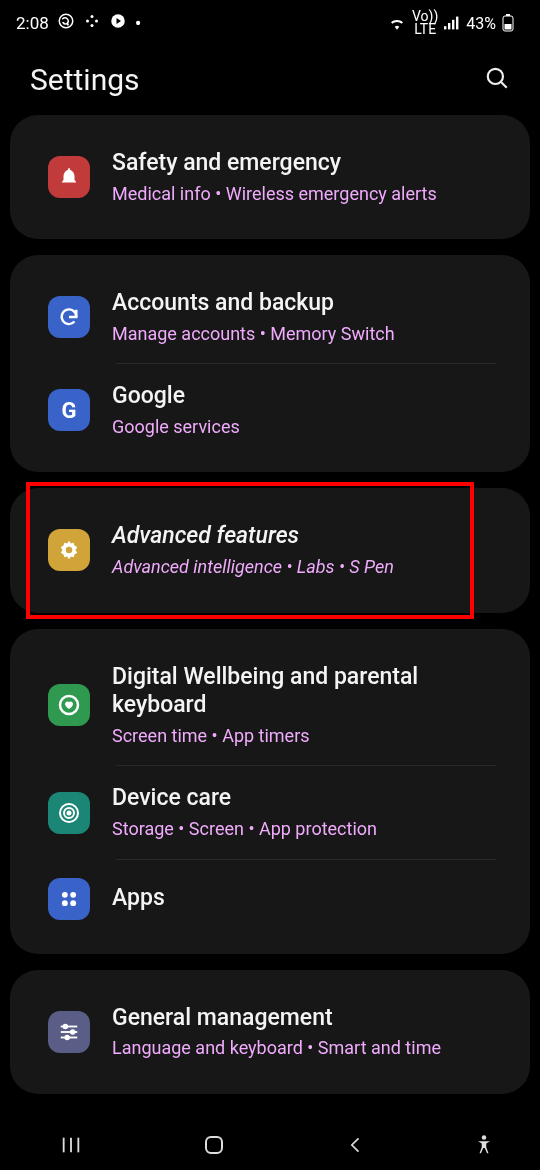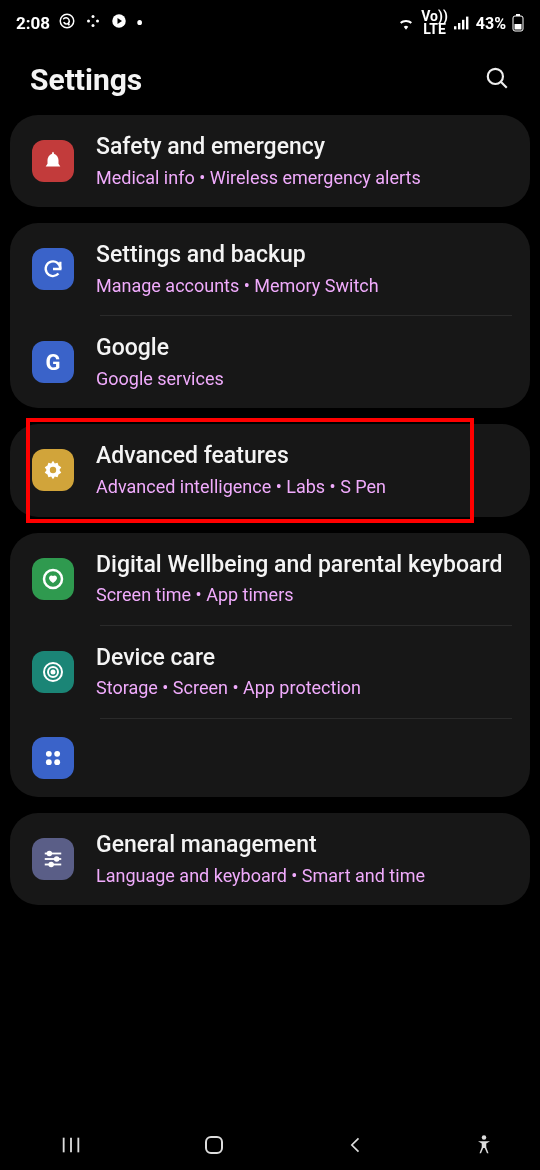--- a/index.html
+++ b/index.html
@@ -8,53 +8,53 @@
     height: 1170px;
     background: #000;
     color: #fff;
     font-family: -apple-system, Roboto, "Segoe UI", Arial, sans-serif;
     overflow: hidden;
   }
   .status-bar {
     display: flex;
     justify-content: space-between;
     align-items: center;
-    padding: 6px 16px 0 16px;
+    padding: 6px 26px 0 16px;
     height: 40px;
     font-size: 17px;
-    font-weight: 700;
+    font-weight: 400;
   }
   .status-left { display: flex; align-items: center; gap: 8px; }
   .status-right { display: flex; align-items: center; gap: 6px; font-size: 15px; }
   .status-right svg { display: block; }
   .dot { font-size: 20px; line-height: 1; }
 
   .header {
     display: flex;
     justify-content: space-between;
     align-items: center;
     padding: 22px 30px 18px 30px;
   }
   .header h1 {
     font-size: 30px;
-    font-weight: 700;
+    font-weight: 400;
     color: #f4f4f4;
   }
 
   .content {
     padding: 0 10px;
     display: flex;
     flex-direction: column;
     gap: 16px;
   }
 
   .card {
     background: #171717;
     border-radius: 28px;
-    padding: 0;
+    padding: 16px;
   }
 
   .row {
     display: flex;
     align-items: center;
     padding: 18px 18px 18px 22px;
     gap: 22px;
   }
   .row-text { flex: 1; min-width: 0; }
   .row-title {
@@ -208,34 +208,34 @@
     </div>
     <div class="card">
       <div class="row">
         <div class="icon-circle ic-blue">
           <svg width="22" height="22" viewBox="0 0 24 24" fill="none" stroke="#fff" stroke-width="2.5">
             <path d="M20 12a8 8 0 10-2 5"></path>
             <polyline points="20 4 20 12 12 12" fill="none"></polyline>
           </svg>
         </div>
         <div class="row-text">
-          <div class="row-title">Settings and backup</div>
+          <div class="row-title">Accounts and backup</div>
           <div class="row-sub">Manage accounts  •  Memory Switch</div>
         </div>
       </div>
       <div class="divider"></div>
       <div class="row">
         <div class="icon-circle ic-google">G</div>
         <div class="row-text">
           <div class="row-title">Google</div>
           <div class="row-sub">Google services</div>
         </div>
       </div>
     </div>
-    <div class="card highlight" style="position: relative;">
+    <div class="card highlight" style="position: relative; font-style: italic;">
       <div class="row">
         <div class="icon-circle ic-yellow">
           <svg width="22" height="22" viewBox="0 0 24 24" fill="#fff">
             <circle cx="12" cy="12" r="3" fill="#d1a43a"></circle>
             <path d="M12 2l2 3 3-1 1 3 3 2-2 3 2 3-3 2-1 3-3-1-2 3-2-3-3 1-1-3-3-2 2-3-2-3 3-2 1-3 3 1 2-3z"></path>
             <circle cx="12" cy="12" r="3.5" fill="#d1a43a"></circle>
           </svg>
         </div>
         <div class="row-text">
           <div class="row-title">Advanced features</div>
@@ -275,20 +275,21 @@
       <div class="row">
         <div class="icon-circle ic-blue2">
           <svg width="20" height="20" viewBox="0 0 24 24" fill="#fff">
             <circle cx="7" cy="7" r="3.5"></circle>
             <circle cx="17" cy="7" r="3.5"></circle>
             <circle cx="7" cy="17" r="3.5"></circle>
             <circle cx="17" cy="17" r="3.5"></circle>
           </svg>
         </div>
         <div class="row-text">
+          <div class="row-title">Apps</div>
         </div>
       </div>
     </div>
     <div class="card">
       <div class="row">
         <div class="icon-circle ic-indigo">
           <svg width="22" height="22" viewBox="0 0 24 24" stroke="#fff" stroke-width="2" fill="none">
             <line x1="3" y1="6" x2="21" y2="6"></line>
             <line x1="3" y1="12" x2="21" y2="12"></line>
             <line x1="3" y1="18" x2="21" y2="18"></line>

